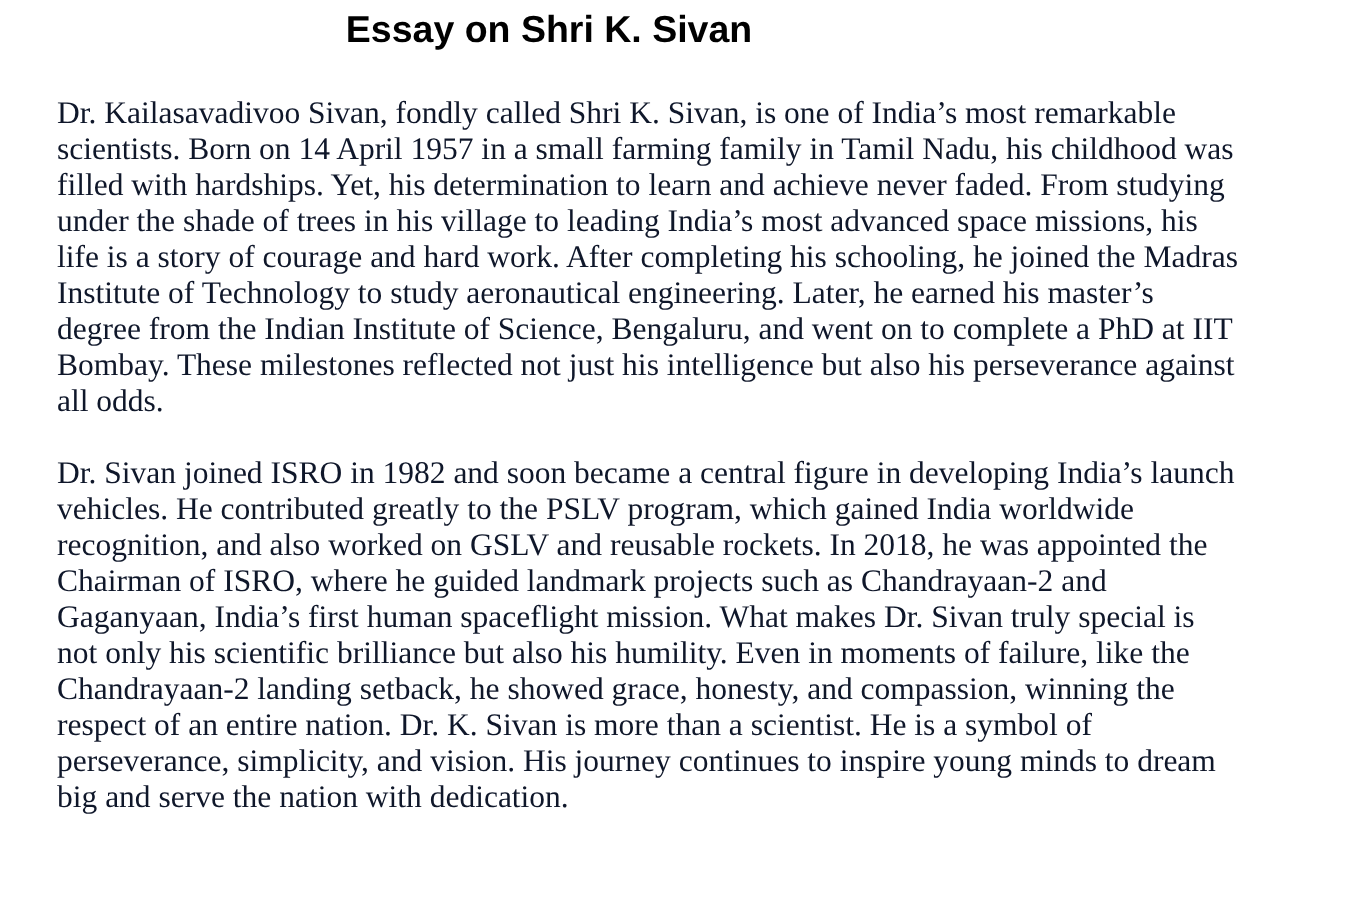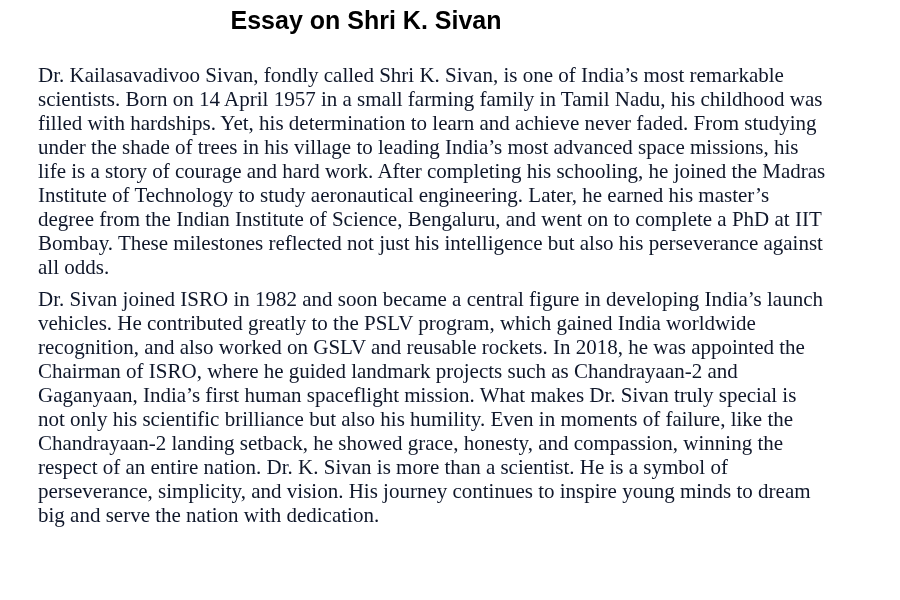--- a/index.html
+++ b/index.html
@@ -30,21 +30,21 @@
     font-size: 21px;
     line-height: 24px;
     color: #0f172a;
     white-space: pre;      
     margin: 0;
   }
   .essay-paragraph.first {
     margin-top: 28px;
   }
   .essay-paragraph.second {
-    margin-top: 8px;      
+    margin-top: 24px;      
   }
 </style>
 </head>
 <body>
 
 <div class="page">
   <h1 class="essay-title">Essay on Shri K. Sivan</h1>
 
   <div class="essay-paragraph first">Dr. Kailasavadivoo Sivan, fondly called Shri K. Sivan, is one of India’s most remarkable
 scientists. Born on 14 April 1957 in a small farming family in Tamil Nadu, his childhood was

